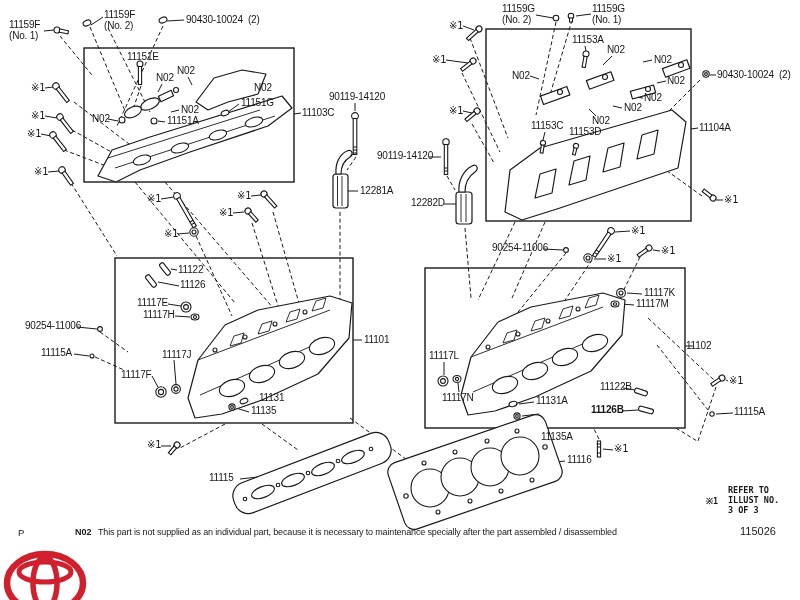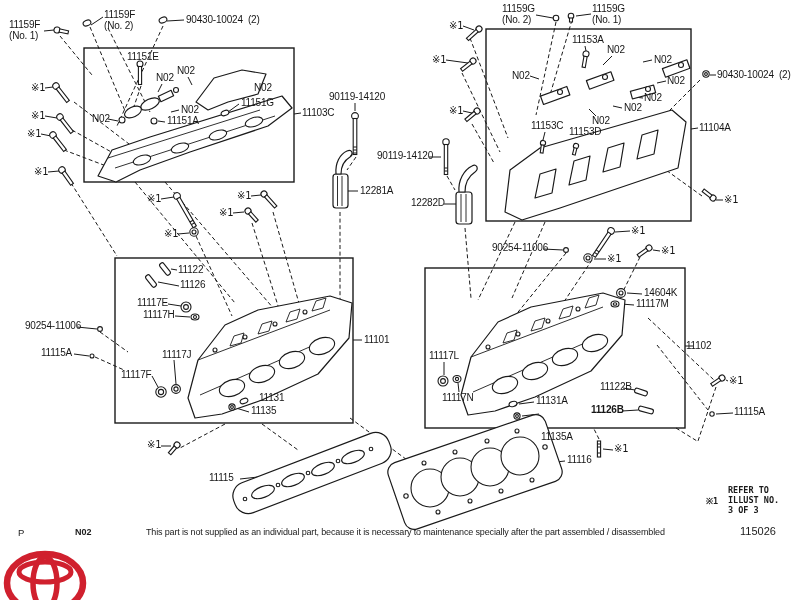--- a/index.html
+++ b/index.html
@@ -15,21 +15,21 @@
   .part{fill:#ffffff;stroke:#1a1a1a;stroke-width:1.2;stroke-linejoin:round;}
   .thin{fill:none;stroke:#1a1a1a;stroke-width:0.9;}
   .leader{fill:none;stroke:#1a1a1a;stroke-width:1;}
   .dash{fill:none;stroke:#1a1a1a;stroke-width:1;stroke-dasharray:4 2.6;}
   .bolt{fill:#fff;stroke:#1a1a1a;stroke-width:1.1;}
   .hole{fill:#fff;stroke:#1a1a1a;stroke-width:1.1;}
   
   #p-mark{position:absolute;left:18px;top:527px;font-size:9.5px;z-index:3;}
   #note-tag{position:absolute;left:75px;top:527px;font-size:9px;font-weight:bold;z-index:3;}
   #note-text{position:absolute;left:98px;top:527px;width:600px;font-size:9px;
-             letter-spacing:-0.15px;white-space:nowrap;z-index:3;margin-left:48px;}
+             letter-spacing:-0.15px;white-space:nowrap;z-index:3;}
   #sheet-code{position:absolute;left:740px;top:525px;font-size:11px;z-index:3;}
   #refer-block{position:absolute;left:706px;top:494px;z-index:3;
                font-family:"DejaVu Sans Mono","Liberation Mono",monospace;
                font-size:8.5px;font-weight:bold;}
   #refer-mark{position:absolute;left:0;top:1px;}
   #refer-lines{position:absolute;left:22px;top:-9px;line-height:10px;white-space:pre;}
   #brand-title{position:absolute;left:449px;top:551px;font-size:34px;letter-spacing:-0.5px;
                color:#111;z-index:3;}
   #logo{position:absolute;left:3px;top:546px;z-index:3;}
 </style>
@@ -398,21 +398,21 @@
       <div class="lbl" style="left: 717px; top: 70px;">90430-10024  (2)</div>
       <div class="lbl" style="left: 699px; top: 123px;">11104A</div>
       <div class="lbl mark" style="left: 449px; top: 21px;">※1</div>
       <div class="lbl mark" style="left: 432px; top: 55px;">※1</div>
       <div class="lbl mark" style="left: 449px; top: 106px;">※1</div>
       <div class="lbl mark" style="left: 724px; top: 195px;">※1</div>
       <div class="lbl" style="left: 492px; top: 243px;">90254-11006</div>
       <div class="lbl mark" style="left: 631px; top: 226px;">※1</div>
       <div class="lbl mark" style="left: 607px; top: 254px;">※1</div>
       <div class="lbl mark" style="left: 661px; top: 246px;">※1</div>
-      <div class="lbl" style="left: 644px; top: 288px;">14604K</div>
+      <div class="lbl" style="left: 644px; top: 288px;">11117K</div>
       <div class="lbl" style="left: 636px; top: 299px;">11117M</div>
       <div class="lbl" style="left: 666px; top: 341px; margin-left: 20px;">11102</div>
       <div class="lbl" style="left: 429px; top: 351px;">11117L</div>
       <div class="lbl" style="left: 442px; top: 393px;">11117N</div>
       <div class="lbl" style="left: 536px; top: 396px;">11131A</div>
       <div class="lbl" style="left: 541px; top: 408px; margin-top: 24px;">11135A</div>
       <div class="lbl" style="left: 592px; top: 382px; margin-left: 8px;">11122B</div>
       <div class="lbl" style="left: 591px; top: 405px; font-weight: bold;">11126B</div>
       <div class="lbl mark" style="left: 729px; top: 376px;">※1</div>
       <div class="lbl" style="left: 734px; top: 407px;">11115A</div>

